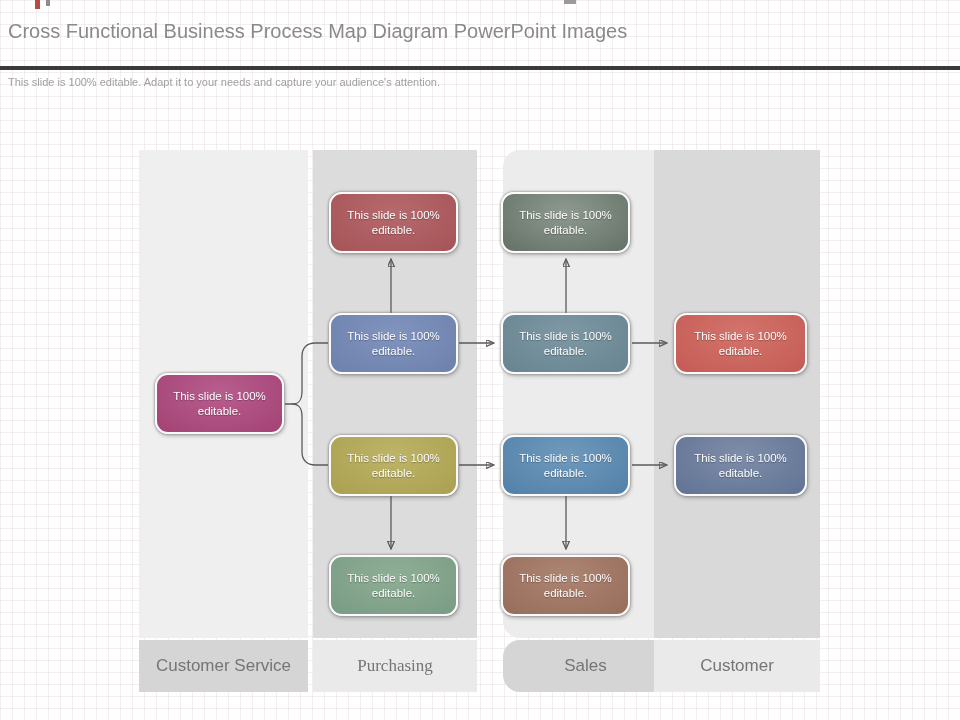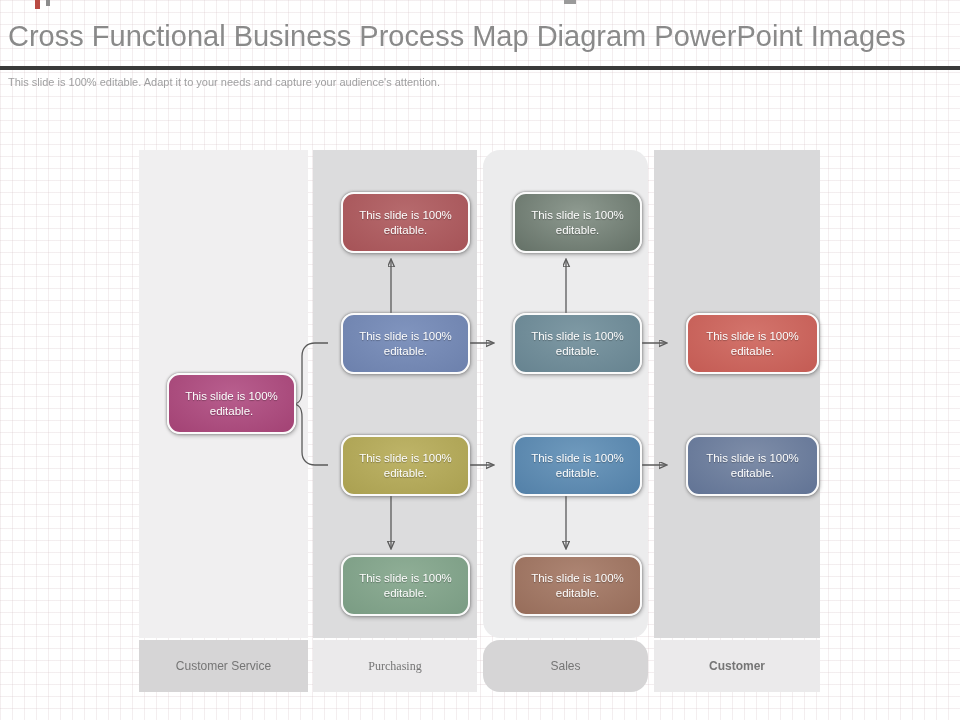--- a/index.html
+++ b/index.html
@@ -7,49 +7,49 @@
     position:relative; width:960px; height:720px; overflow:hidden;
     background-color:#ffffff;
     background-image:
       linear-gradient(to right, rgba(214,194,199,0.28) 1px, transparent 1px),
       linear-gradient(to bottom, rgba(214,194,199,0.28) 1px, transparent 1px);
     background-size:12px 12px;
     font-family:"Liberation Sans", sans-serif;
   }
   .page-title {
     position:absolute; left:8px; top:20px; width:944px;
-    font-size:29px; font-weight:400; color:#8a8a8a; letter-spacing:0px;
+    font-size:20px; font-weight:400; color:#8a8a8a; letter-spacing:0px;
     white-space:nowrap;
   }
   .title-divider {
     position:absolute; left:0; top:66px; width:960px; height:3.5px; background:#3a3a3a;
   }
   .page-subtitle {
     position:absolute; left:8px; top:76px; width:900px;
     font-size:11px; color:#9f9fa0;
   }
   .artifact { position:absolute; top:0; }
 
   .lane-body { position:absolute; top:150px; height:488px; background:var(--body); }
   .lane-footer {
     position:absolute; top:640px; height:52px; background:var(--footer);
     display:flex; align-items:center; justify-content:center;
-    font-size:12px; color:#757575;
+    font-size:17px; color:#757575;
   }
   .lb1,.lf1 { left:139px; width:169px; }
   .lb2,.lf2 { left:313px; width:164px;font-family:Liberation Serif, serif; }
-  .lb3,.lf3 { left:483px; width:165px;border-radius:17px; }
-  .lb4,.lf4 { left:654px; width:166px;font-weight:bold; }
+  .lb3,.lf3 { left:503px; width:165px;border-radius:17px; }
+  .lb4,.lf4 { left:654px; width:166px; }
 
   .pbox {
     position:absolute; width:129px; height:61px; box-sizing:border-box;
     border:2px solid #fbfbfb; border-radius:13px;
     background:radial-gradient(120% 160% at 50% 32%, var(--light) 0%, var(--dark) 100%);
     box-shadow:0 0 2px 1px rgba(125,125,125,0.5), 1px 2px 4px rgba(0,0,0,0.22);
-    display:flex; align-items:center; justify-content:center; text-align:center;margin-left:12px;
+    display:flex; align-items:center; justify-content:center; text-align:center;
   }
   .pbox-wide { width:133px; }
   .pbox-text {
     width:100px; color:#ffffff; font-size:11.5px; line-height:15px;
     text-shadow:0 1px 1px rgba(0,0,0,0.3);
   }
   svg.connectors { position:absolute; left:0; top:0; pointer-events:none; }
   svg.connectors path { stroke:#5a5a5a; stroke-width:1.3; fill:none; }
 </style>
 </head>

